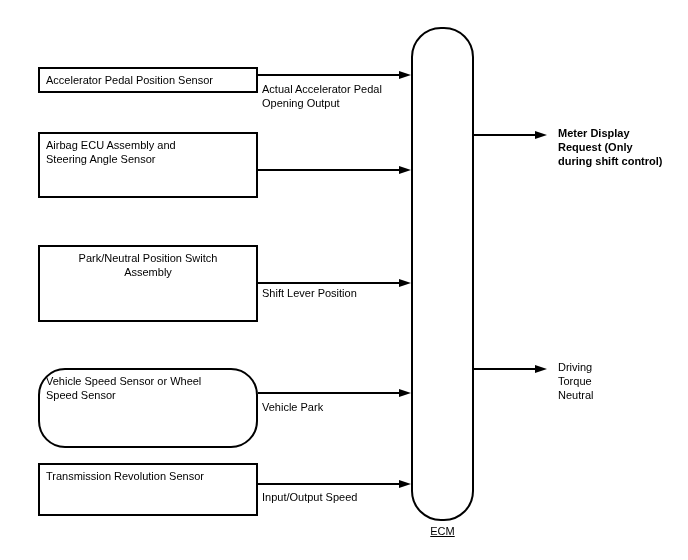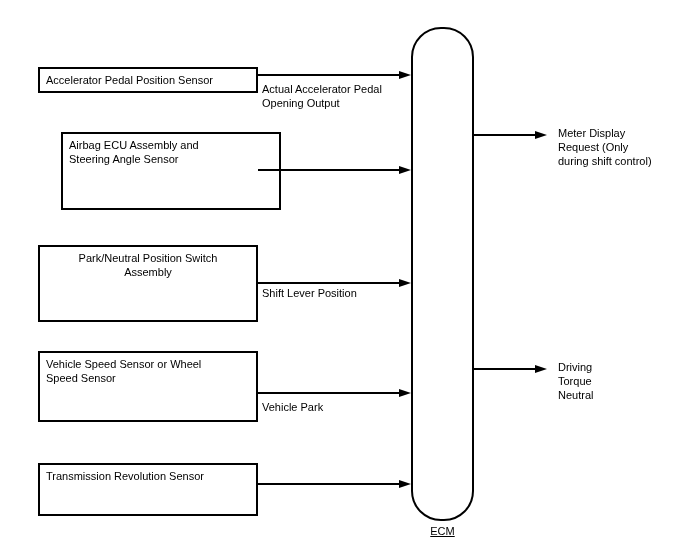--- a/index.html
+++ b/index.html
@@ -23,23 +23,23 @@
     position: absolute;
     left: 38px;
     width: 220px;
     border: 2px solid #000000;
     box-sizing: border-box;
     padding: 4px 6px;
     white-space: pre-line;
     background: #ffffff;
   }
   .b1 { top: 55px;  height: 26px; margin-top: 12px; }
-  .b2 { top: 132px; height: 78px; margin-left: 23px; }
+  .b2 { top: 132px; height: 66px; }
   .b3 { top: 245px; height: 77px; text-align: center; }
-  .b4 { top: 351px; height: 71px; }
+  .b4 { top: 368px; height: 80px; border-radius: 27px; }
   .b5 { top: 463px; height: 53px; }
 
   
   .hline {
     position: absolute;
     height: 2px;
     background: #000000;
   }
   .in-line  { left: 258px; width: 141px; }
   .al1 { top: 74px; }
@@ -85,21 +85,21 @@
   .s4 { top: 400px; }
   .s5 { top: 490px; }
 
   
   .out-sig {
     position: absolute;
     left: 558px;
     width: 122px;
     white-space: pre-line;
   }
-  .os1 { top: 126px; }
+  .os1 { top: 126px; font-weight: bold; }
   .os2 { top: 360px; }
 
   
   .ecm {
     position: absolute;
     left: 411px;
     top: 27px;
     width: 63px;
     height: 494px;
     border: 2px solid #000000;
@@ -139,20 +139,21 @@
   <div class="head in-head ih1"></div>
   <div class="head in-head ih2"></div>
   <div class="head in-head ih3"></div>
   <div class="head in-head ih4"></div>
   <div class="head in-head ih5"></div>
 
   <div class="sig s1">Actual Accelerator Pedal
 Opening Output</div>
   <div class="sig s3">Shift Lever Position</div>
   <div class="sig s4">Vehicle Park</div>
+  <div class="sig s5">Input/Output Speed</div>
 
   <div class="ecm"></div>
   <div class="ecm-label">ECM</div>
 
   <div class="hline out-line ol1"></div>
   <div class="hline out-line ol2"></div>
 
   <div class="head out-head oh1"></div>
   <div class="head out-head oh2"></div>
 

